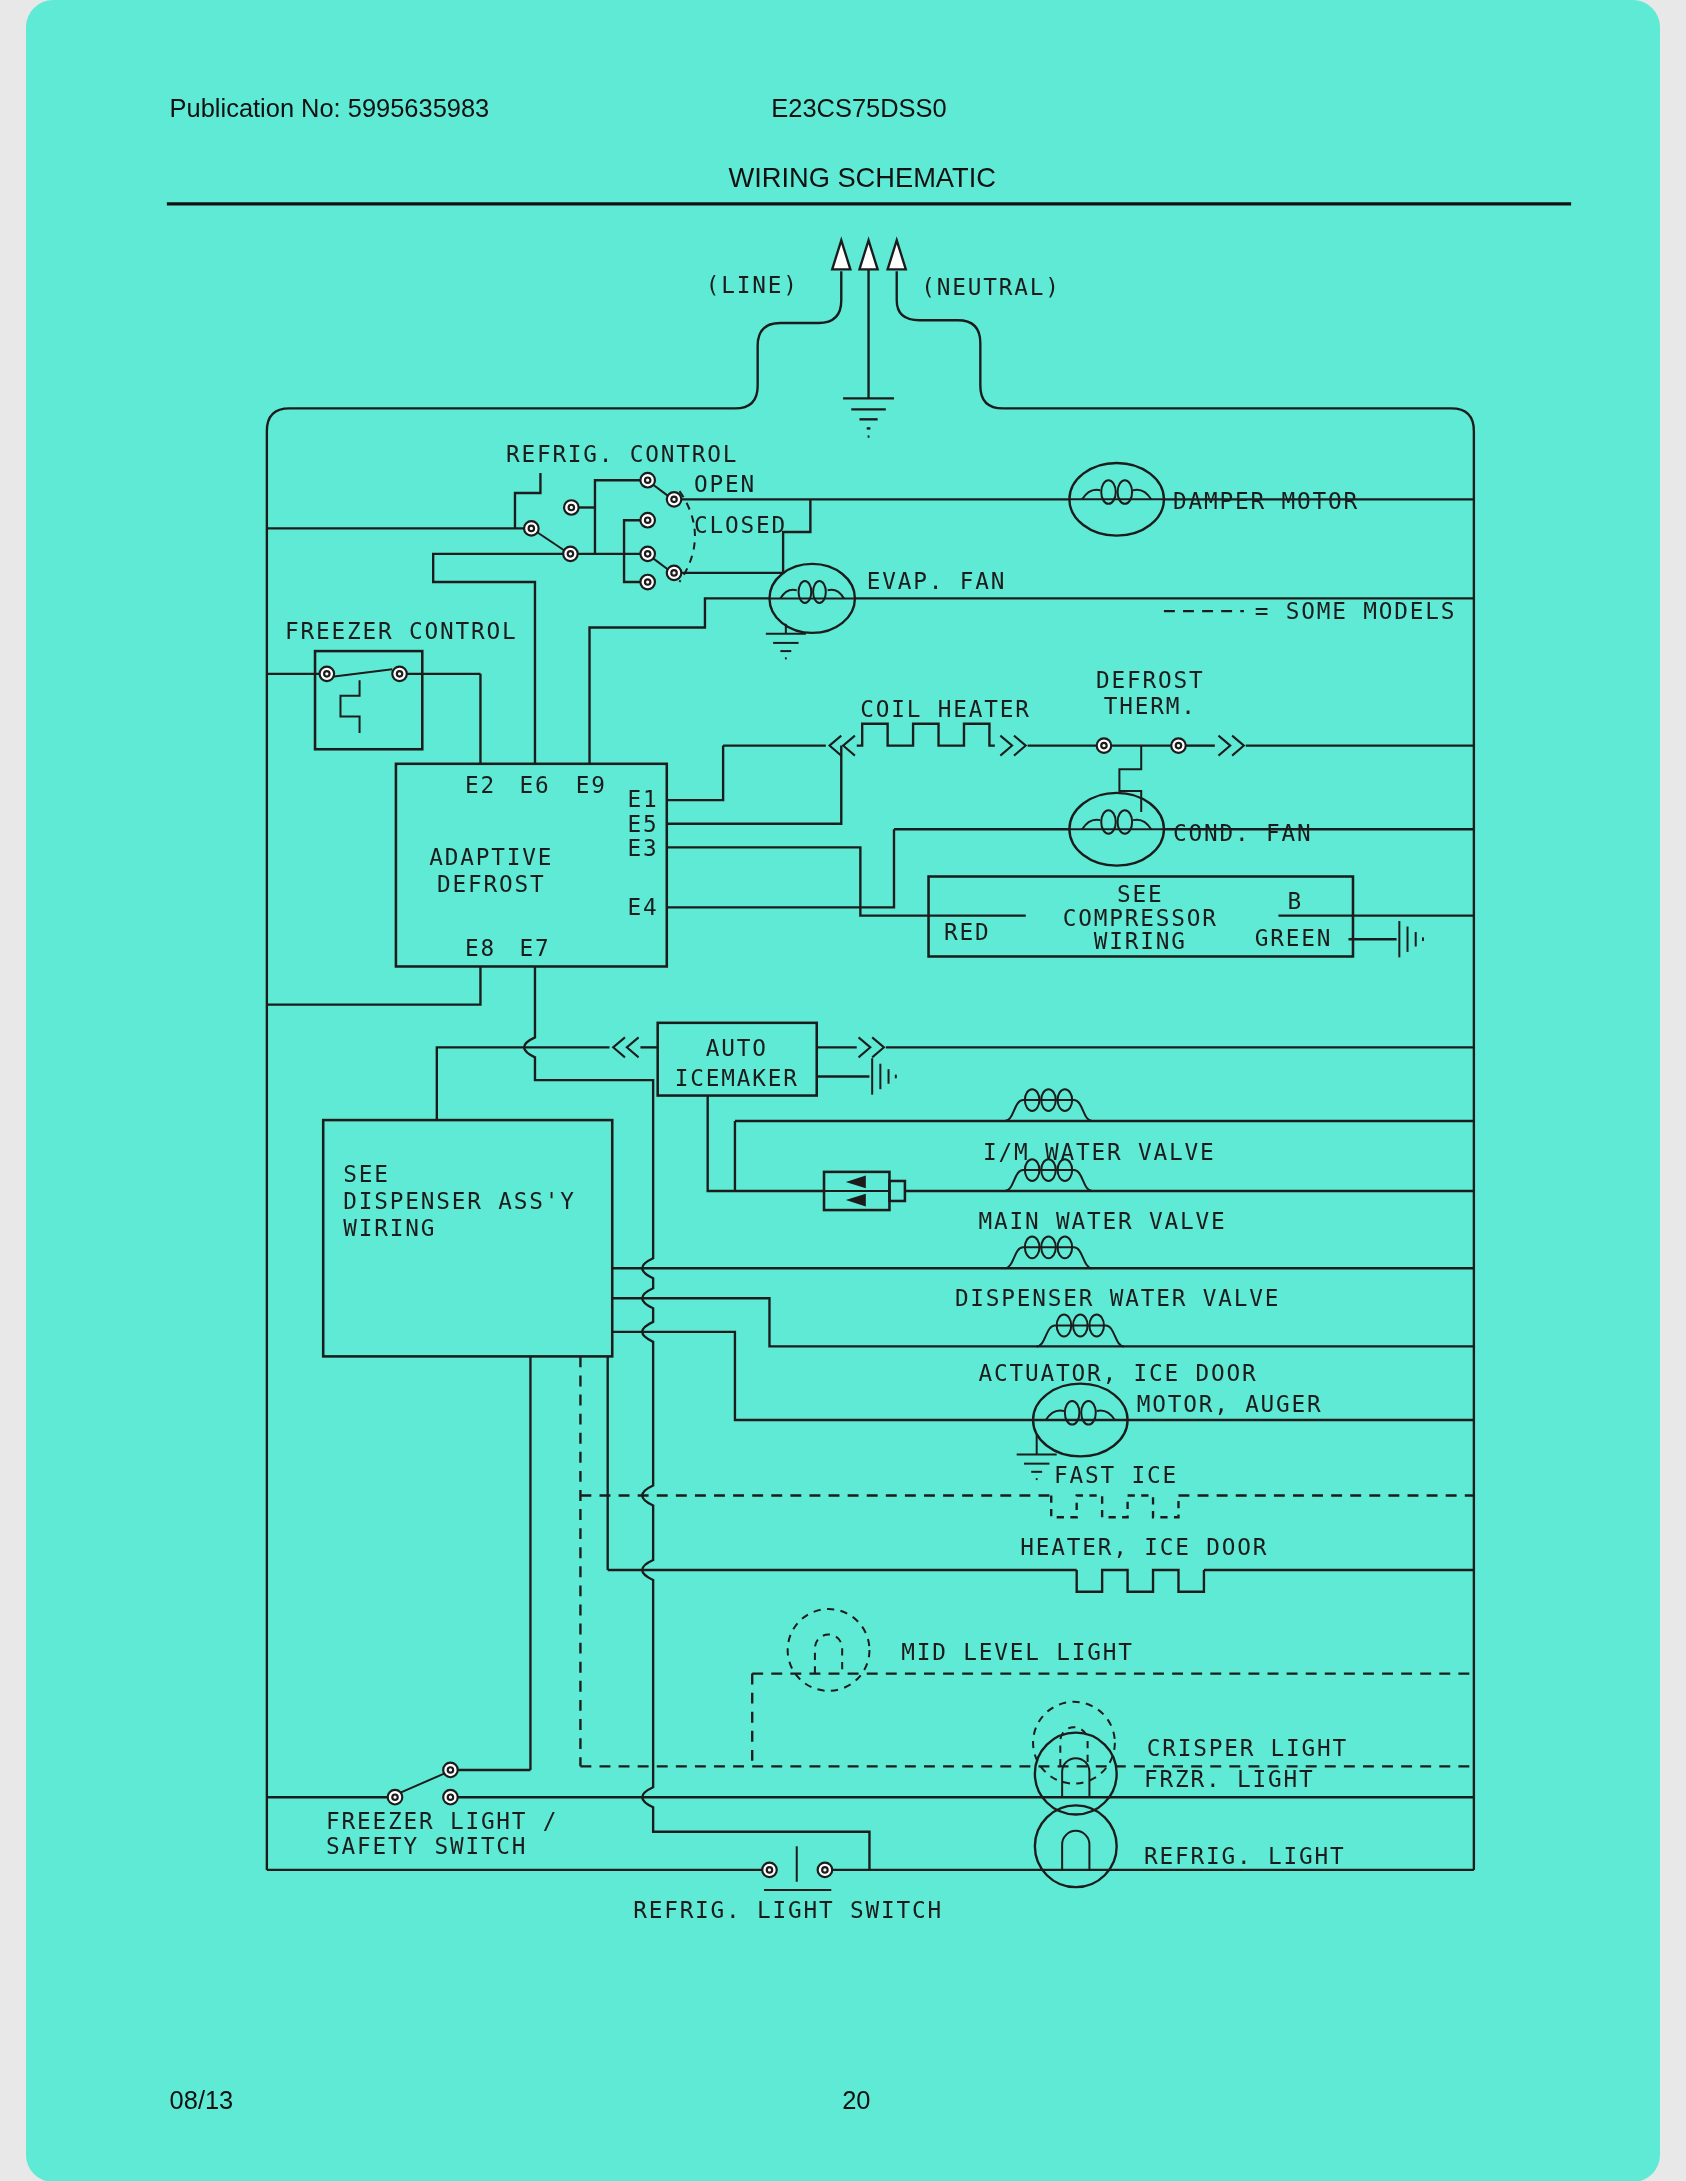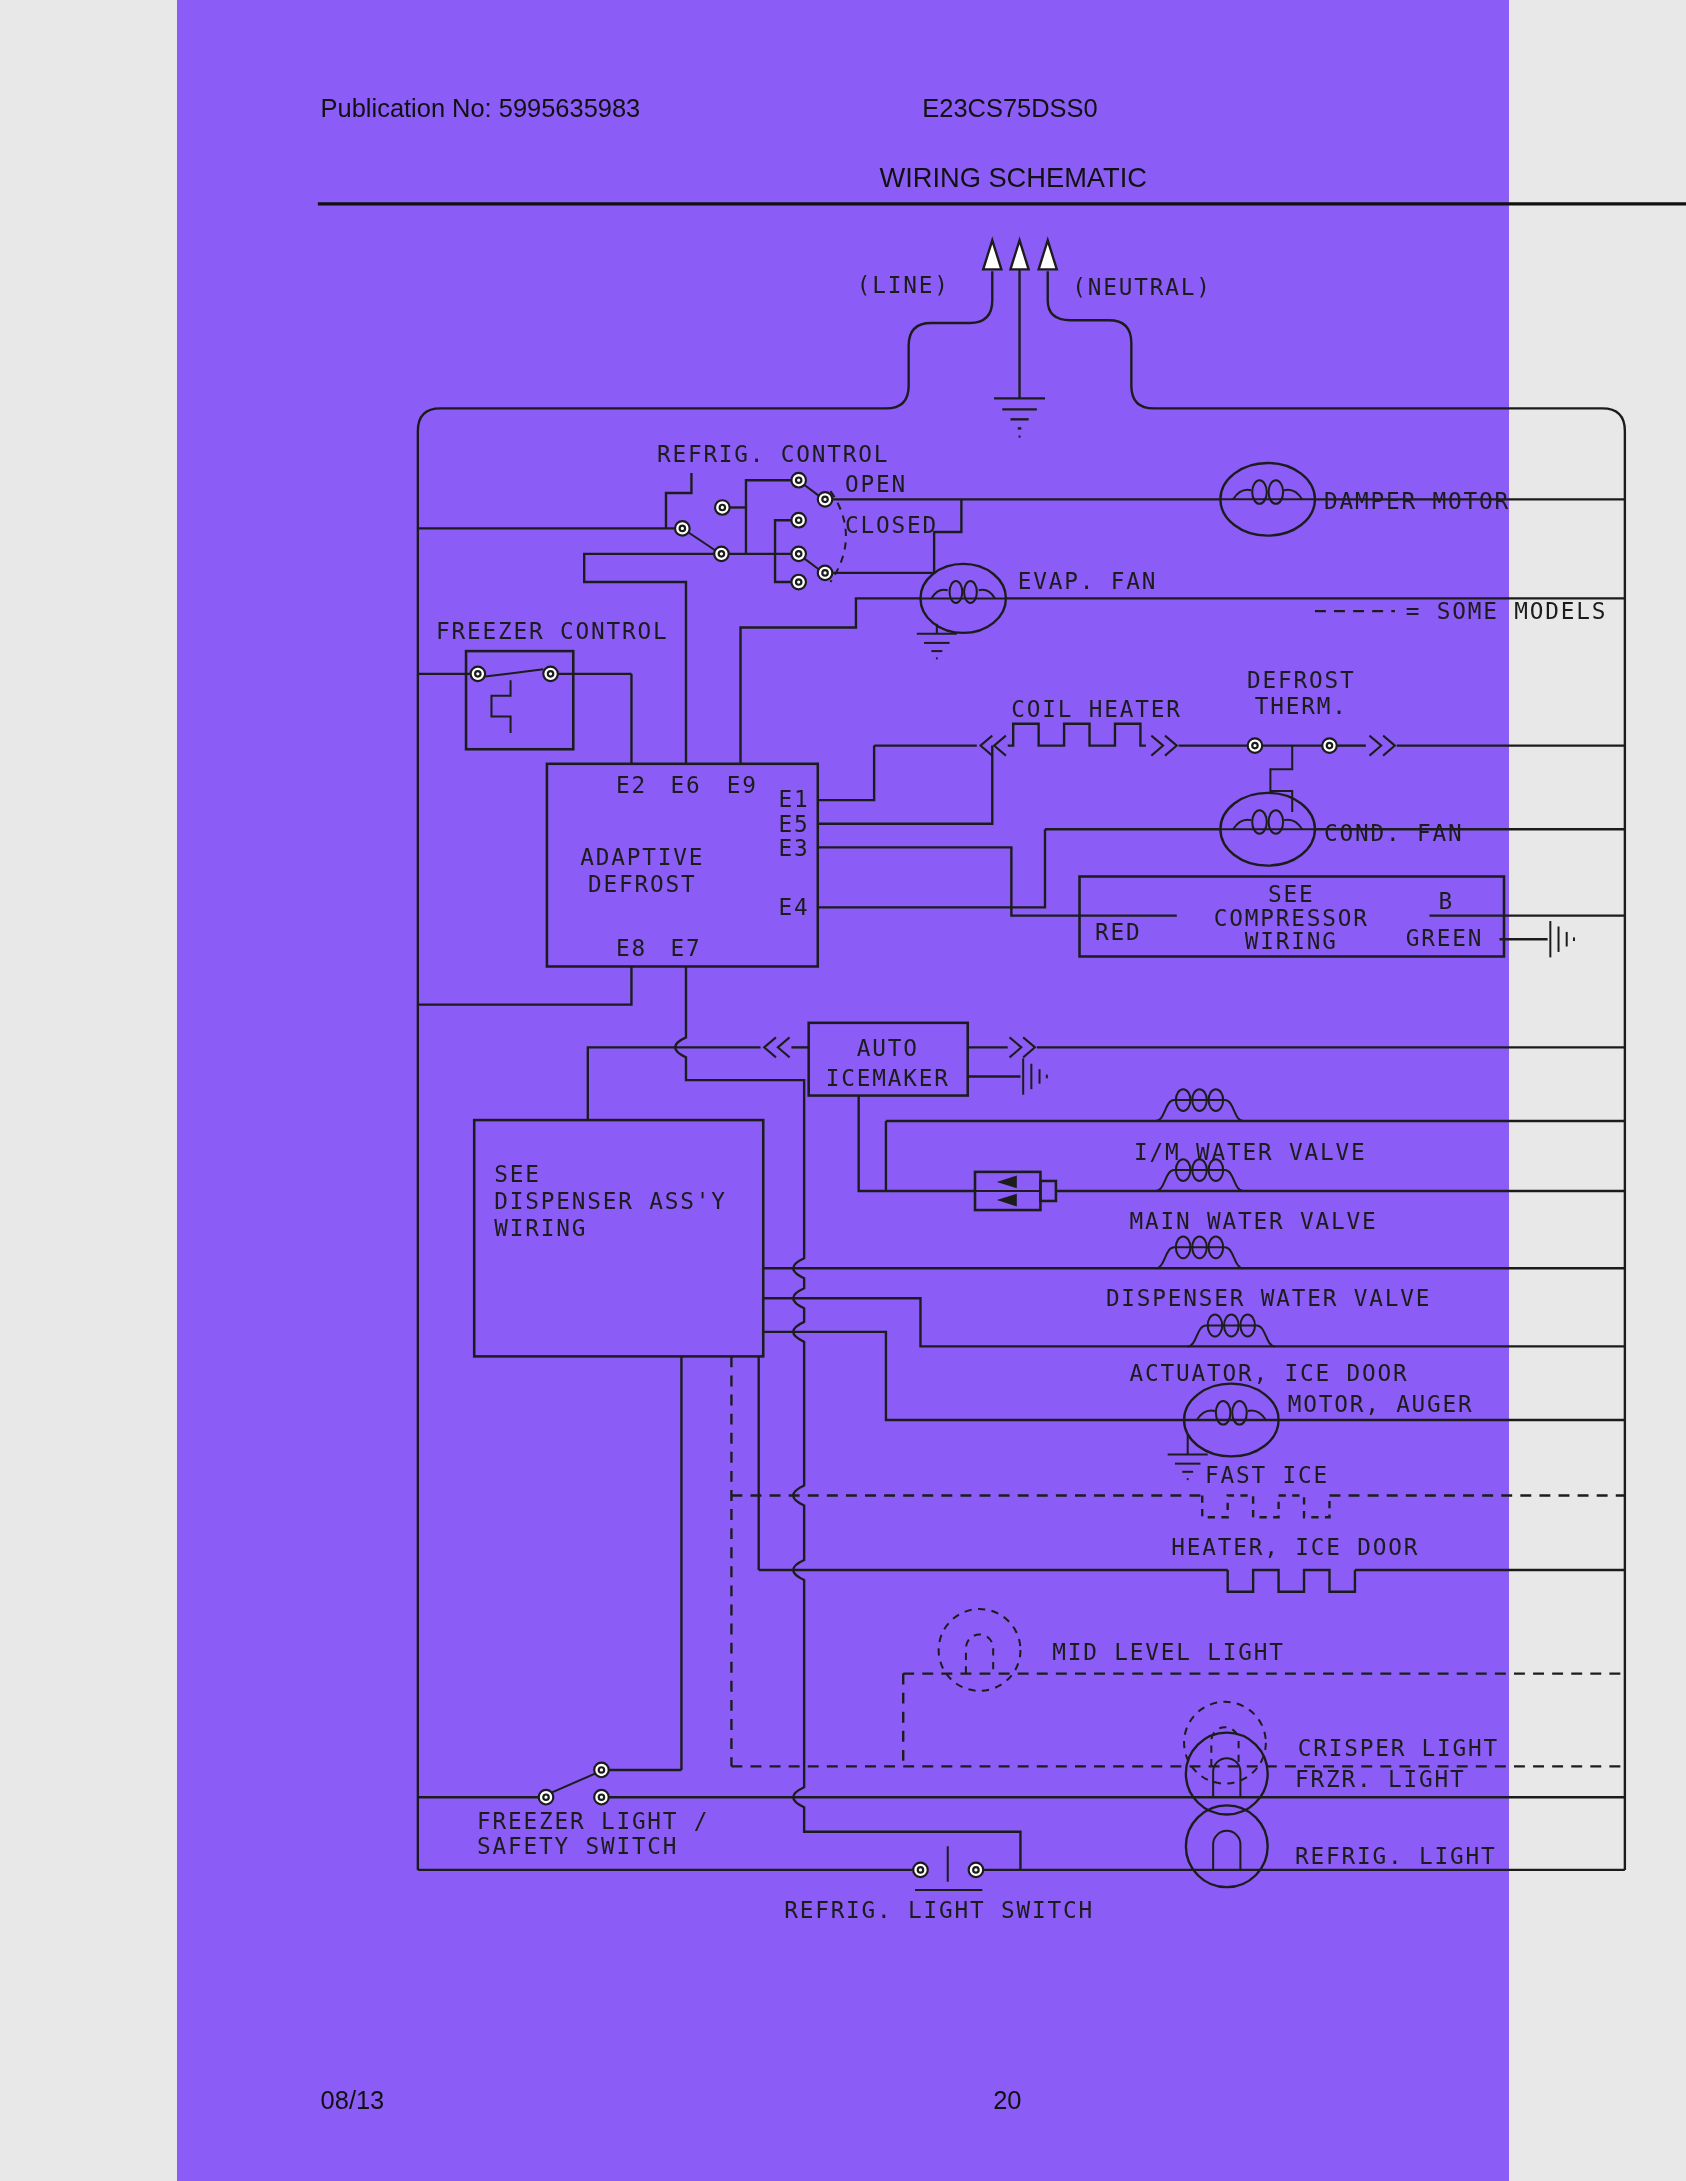--- a/index.html
+++ b/index.html
@@ -1,17 +1,17 @@
 <!DOCTYPE html>
 <html style="font-size:14.5px"><head>
 <meta charset="utf-8">
 <style>
   html,body{margin:0;padding:0;background:#e8e8e8;}
-  .page{width:1332px;height:2182px;background:#8b5cf6;position:relative;margin:0 auto;
-        font-family:"DejaVu Sans Mono", monospace;}
+  .page{width:1634px;height:2182px;background:#5eead4;position:relative;margin:0 auto;
+        font-family:"DejaVu Sans Mono", monospace;border-radius:27px;}
   svg{position:absolute;left:0;top:0;}
   .wire{stroke:#1c1c1c;stroke-width:2.6;fill:none;}
   .wire-thin{stroke:#1c1c1c;stroke-width:2.2;fill:none;}
   .dashed{stroke-dasharray:12 9;}
   .dash2{stroke-dasharray:8 7;}
   .box{stroke:#1c1c1c;stroke-width:2.8;fill:none;}
   .lbl{font-family:"DejaVu Sans Mono",monospace;font-size:25px;fill:#1c1c1c;letter-spacing:2px;}
   .lblc{text-anchor:middle;}
   .lble{text-anchor:end;}
   .hdr{font-family:"Liberation Sans",sans-serif;font-size:28px;fill:#111;}

